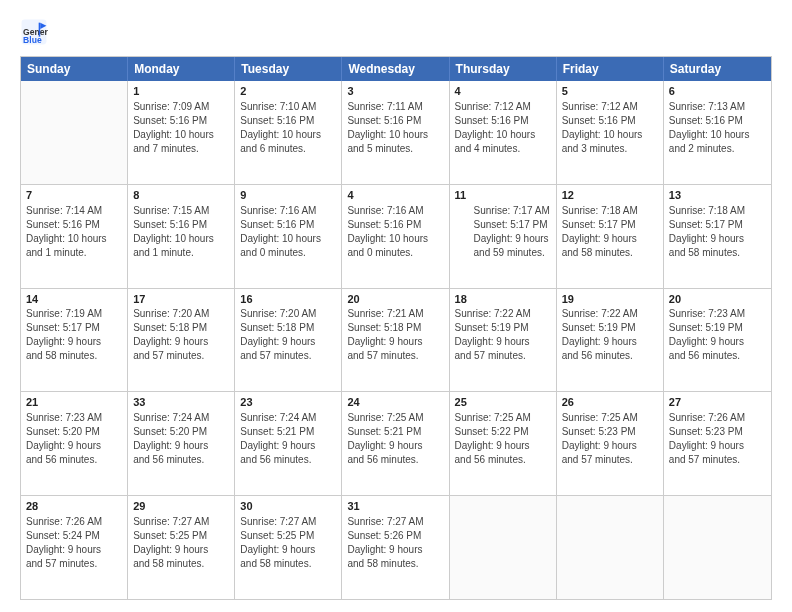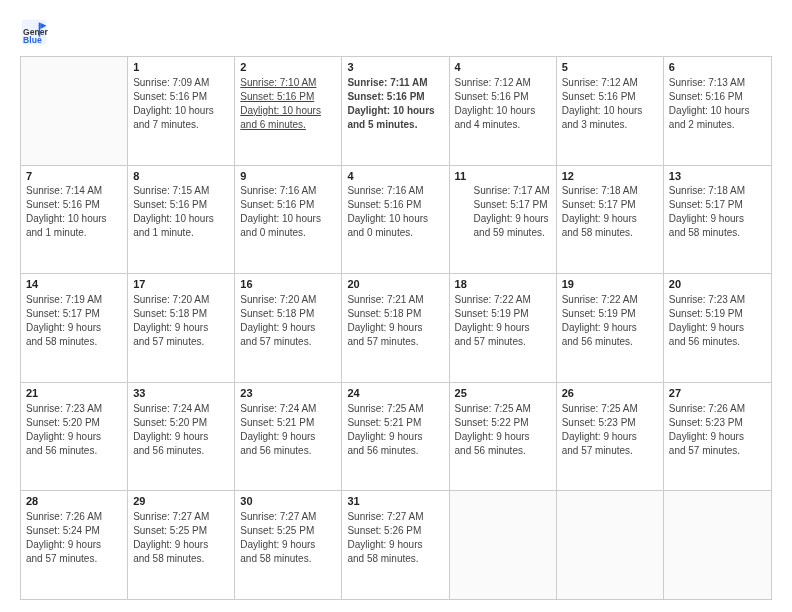--- a/index.html
+++ b/index.html
@@ -116,40 +116,49 @@
         <rect x="24" y="6" width="2" height="18" fill="#2563eb"></rect>
       </svg>
     </div>
     <div class="title-block">
       <div class="month-title"></div>
       <div class="subtitle"></div>
     </div>
   </div>
 
   <div class="calendar">
+    <div class="cal-header">
+    <div class="cal-header-cell">Sunday</div>
+        <div class="cal-header-cell">Monday</div>
+        <div class="cal-header-cell">Tuesday</div>
+        <div class="cal-header-cell">Wednesday</div>
+        <div class="cal-header-cell">Thursday</div>
+        <div class="cal-header-cell">Friday</div>
+        <div class="cal-header-cell">Saturday</div>
+      </div>
     <div class="cal-body">
     <div class="cal-row">
           <div class="cal-cell empty"></div>
           <div class="cal-cell">
             <span class="day-num">1</span>
             <div class="cell-info" style="white-space: pre-line;">Sunrise: 7:09 AM
 Sunset: 5:16 PM
 Daylight: 10 hours
 and 7 minutes.</div>
           </div>
           <div class="cal-cell">
             <span class="day-num">2</span>
-            <div class="cell-info" style="white-space: pre-line; text-decoration: underline;">Sunrise: 7:10 AM
+            <div class="cell-info" style="white-space: pre-line;">Sunrise: 7:10 AM
 Sunset: 5:16 PM
 Daylight: 10 hours
 and 6 minutes.</div>
           </div>
           <div class="cal-cell">
             <span class="day-num">3</span>
-            <div class="cell-info" style="white-space: pre-line; font-weight: bold;">Sunrise: 7:11 AM
+            <div class="cell-info" style="white-space: pre-line;">Sunrise: 7:11 AM
 Sunset: 5:16 PM
 Daylight: 10 hours
 and 5 minutes.</div>
           </div>
           <div class="cal-cell">
             <span class="day-num">4</span>
             <div class="cell-info" style="white-space: pre-line;">Sunrise: 7:12 AM
 Sunset: 5:16 PM
 Daylight: 10 hours
 and 4 minutes.</div>

